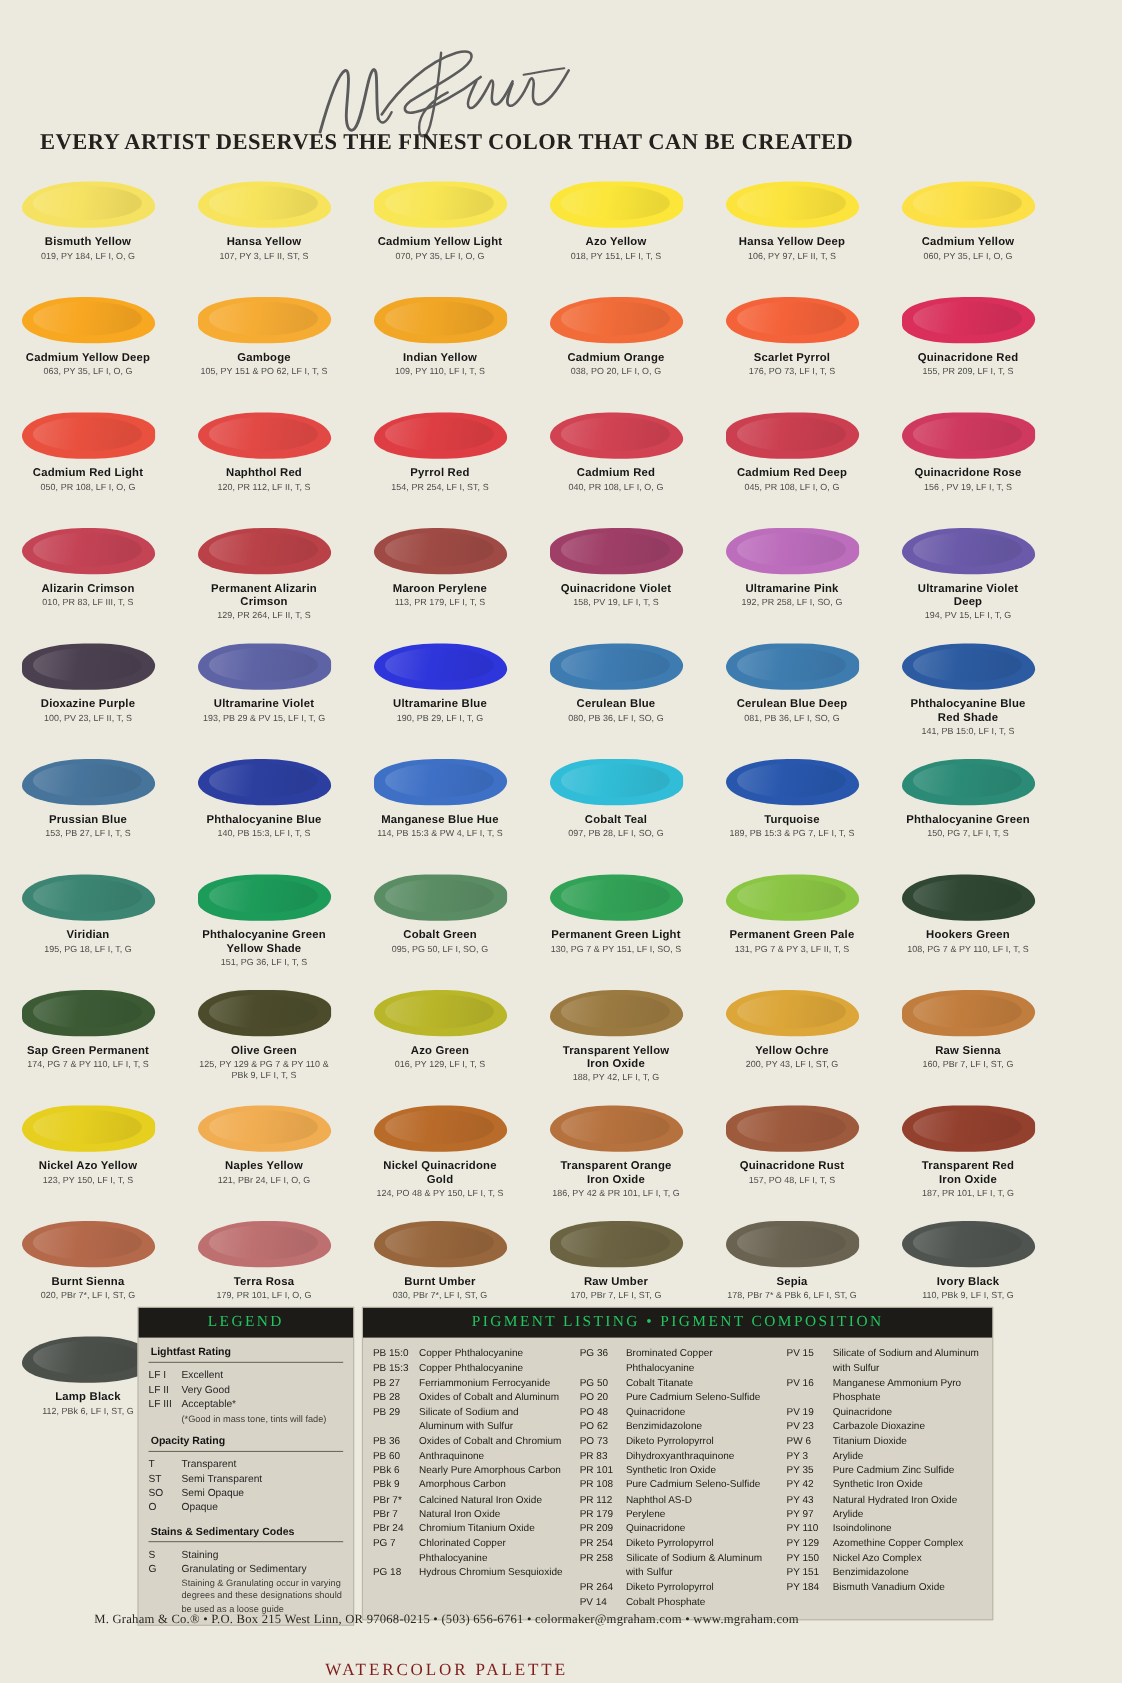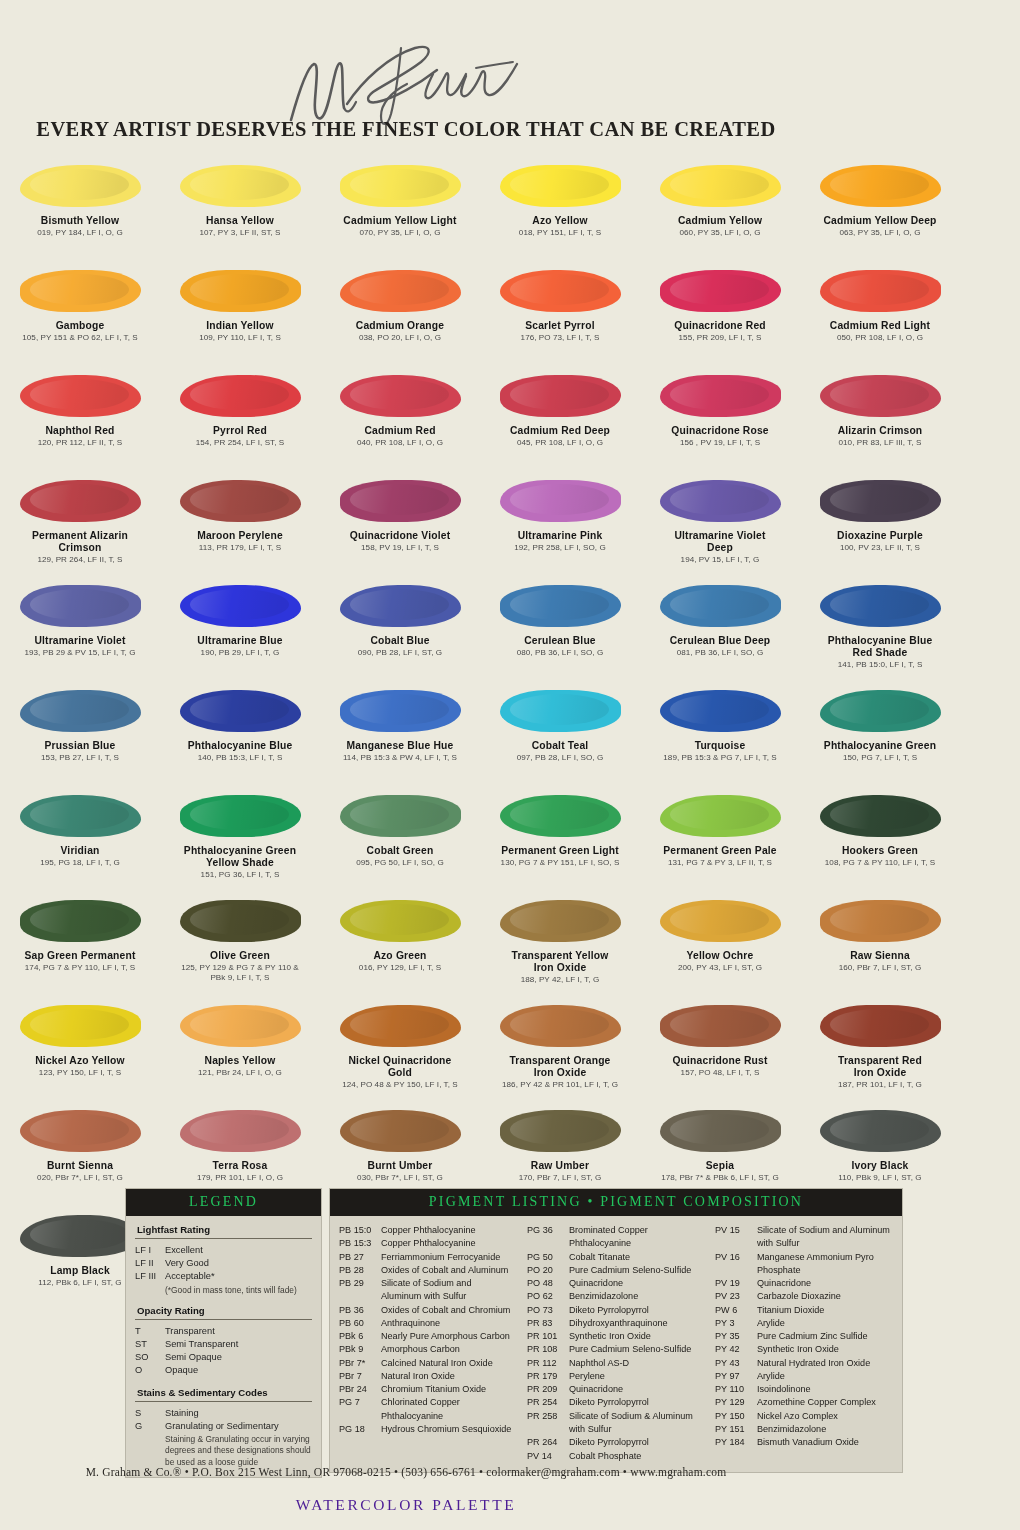--- a/index.html
+++ b/index.html
@@ -96,21 +96,21 @@
   .pg-val{flex:1;}
   .pg-cont{margin-left:42px;font-size:9.1px;color:#23211e;line-height:1.46;}
 
   
   .footer{
     position:absolute;left:0;right:0;top:1466px;text-align:center;
     font-family:"Liberation Serif", serif;
   }
   .foot-line{font-size:11.5px;color:#2a2824;letter-spacing:.2px;}
   .foot-title{
-    font-size:15.5px;letter-spacing:2.6px;margin-top:18px;color:#4c1d95;
+    font-size:15.5px;letter-spacing:2.6px;margin-top:32px;color:#7f1d1d;
   }
 </style>
 </head>
 <body>
 
 <div class="page">
 
   <div class="header">
     <div class="signature">
       <svg width="250" height="86" viewBox="0 0 250 86" aria-hidden="true">
@@ -160,20 +160,29 @@
         <div class="swatch-wrap">
           <div class="swatch" style="background: rgb(250, 230, 60); border-radius: 42% 48% 50% 46% / 56% 44% 50% 54%;"></div>
         </div>
         <div class="labels">
           <div class="pname">Azo Yellow</div>
           <div class="pcode">018, PY 151, LF I, T, S</div>
         </div>
       </div>
       <div class="cell">
         <div class="swatch-wrap">
+          <div class="swatch" style="background: rgb(251, 228, 63); border-radius: 46% 46% 44% 50% / 50% 56% 44% 50%;"></div>
+        </div>
+        <div class="labels">
+          <div class="pname">Hansa Yellow Deep</div>
+          <div class="pcode">106, PY 97, LF II, T, S</div>
+        </div>
+      </div>
+      <div class="cell">
+        <div class="swatch-wrap">
           <div class="swatch" style="background: rgb(251, 224, 72); border-radius: 48% 42% 46% 44% / 58% 54% 46% 42%;"></div>
         </div>
         <div class="labels">
           <div class="pname">Cadmium Yellow</div>
           <div class="pcode">060, PY 35, LF I, O, G</div>
         </div>
       </div>
       <div class="cell">
         <div class="swatch-wrap">
           <div class="swatch" style="background: rgb(247, 167, 36); border-radius: 44% 50% 42% 48% / 52% 58% 42% 48%;"></div>
@@ -356,29 +365,20 @@
           <div class="pcode">193, PB 29 &amp; PV 15, LF I, T, G</div>
         </div>
       </div>
       <div class="cell">
         <div class="swatch-wrap">
           <div class="swatch" style="background: rgb(46, 53, 216); border-radius: 46% 46% 44% 50% / 50% 56% 44% 50%;"></div>
         </div>
         <div class="labels">
           <div class="pname">Ultramarine Blue</div>
           <div class="pcode">190, PB 29, LF I, T, G</div>
-        </div>
-      </div>
-      <div class="cell">
-        <div class="swatch-wrap">
-          <div class="swatch" style="background: rgb(74, 89, 168); border-radius: 48% 42% 46% 44% / 58% 54% 46% 42%;"></div>
-        </div>
-        <div class="labels">
-          <div class="pname">Cobalt Blue</div>
-          <div class="pcode">090, PB 28, LF I, ST, G</div>
         </div>
       </div>
       <div class="cell">
         <div class="swatch-wrap">
           <div class="swatch" style="background: rgb(63, 123, 176); border-radius: 50% 44% 48% 42% / 48% 52% 56% 44%;"></div>
         </div>
         <div class="labels">
           <div class="pname">Cerulean Blue</div>
           <div class="pcode">080, PB 36, LF I, SO, G</div>
         </div>

